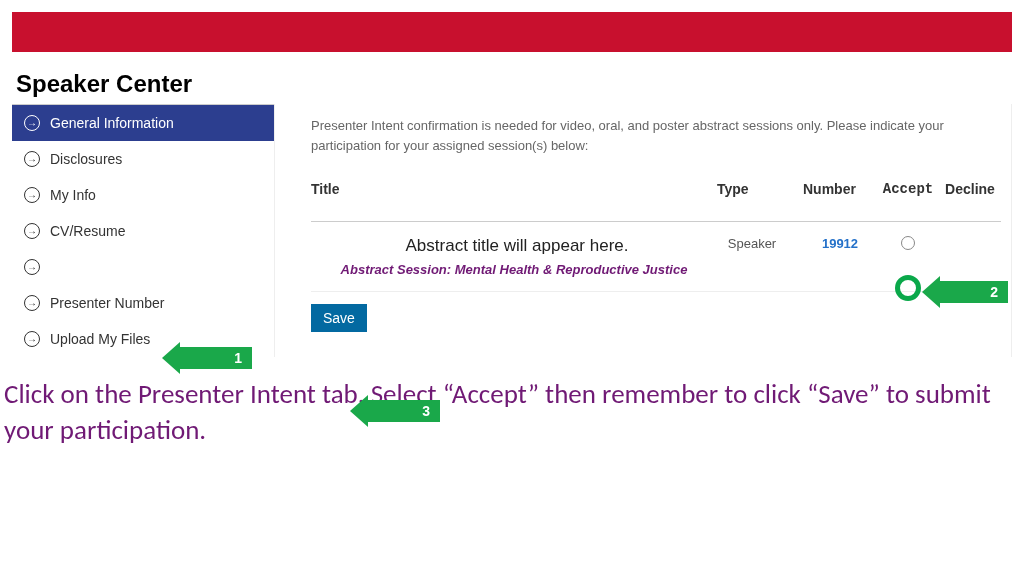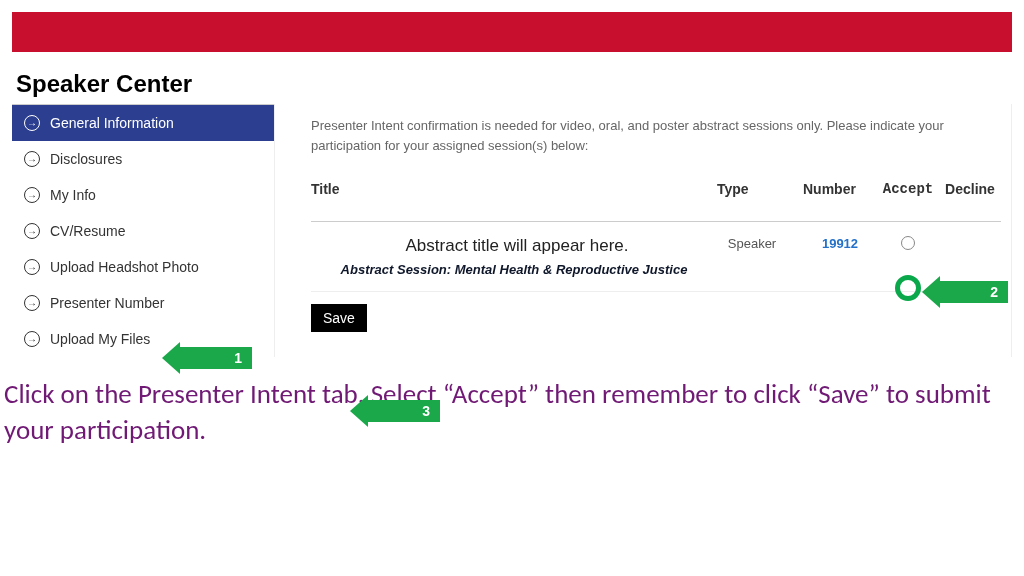--- a/index.html
+++ b/index.html
@@ -25,25 +25,25 @@
   .tbl { width: 100%; }
   .tbl-header { display: flex; border-bottom: 1px solid #ccc; padding-bottom: 24px; font-weight: bold; font-size: 14px; color: #333; }
   .col-title { flex: 1; }
   .col-type { width: 70px; }
   .col-number { width: 74px; margin-left: 16px; }
   .col-accept { width: 62px; text-align: center; font-family: Liberation Mono, monospace; }
   .col-decline { width: 62px; text-align: center; }
   
   .tbl-row { display: flex; padding: 14px 0; border-bottom: 1px solid #eee; align-items: flex-start; font-size: 13px; color: #555; text-align: center; }
   .abstract-title { font-size: 17px; color: #222; margin-bottom: 6px; margin-left: 6px; }
-  .session-line { font-style: italic; font-weight: bold; font-size: 13px; color: #0f172a; }
+  .session-line { font-style: italic; font-weight: bold; font-size: 13px; color: #701a75; }
   .number-link { color: #2471c9; font-weight: bold; cursor: pointer; }
   .radio { width: 14px; height: 14px; border: 1.5px solid #888; border-radius: 50%; display: inline-block; background: #fff; }
   
-  .save-btn { background: #000000; color: #fff; border: none; padding: 6px 12px; font-size: 14px; margin-top: 12px; cursor: pointer; }
+  .save-btn { background: #0369a1; color: #fff; border: none; padding: 6px 12px; font-size: 14px; margin-top: 12px; cursor: pointer; }
   
   .step-arrow { position: absolute; display: flex; align-items: center; z-index: 10; }
   .arrow-body { background: #1aa84a; height: 22px; display: flex; align-items: center; justify-content: flex-end; color: #fff; font-weight: bold; font-size: 14px; padding: 0 10px; }
   .arrow-head-left { width: 0; height: 0; border-top: 16px solid transparent; border-bottom: 16px solid transparent; border-right: 18px solid #1aa84a; }
   
   .accept-ring { position: absolute; width: 26px; height: 26px; border: 5px solid #0aa84a; border-radius: 50%; z-index: 9; }
   
   .instruction { font-size: 27px; color: #701a75; margin: 19px 4px 0 4px; line-height: 1.35; font-family: Calibri, Arial, sans-serif; }
 </style>
 </head>
@@ -66,21 +66,20 @@
     <div class="sidebar-item">
       <span class="arrow-circle">→</span>
       <span>My Info</span>
     </div>
     <div class="sidebar-item">
       <span class="arrow-circle">→</span>
       <span>CV/Resume</span>
     </div>
     <div class="sidebar-item">
       <span class="arrow-circle">→</span>
-      <span>Upload Headshot Photo</span>
     </div>
     <div class="sidebar-item">
       <span class="arrow-circle">→</span>
       <span>Presenter Number</span>
     </div>
     <div class="sidebar-item">
       <span class="arrow-circle">→</span>
       <span>Upload My Files</span>
     </div>
   </div>

